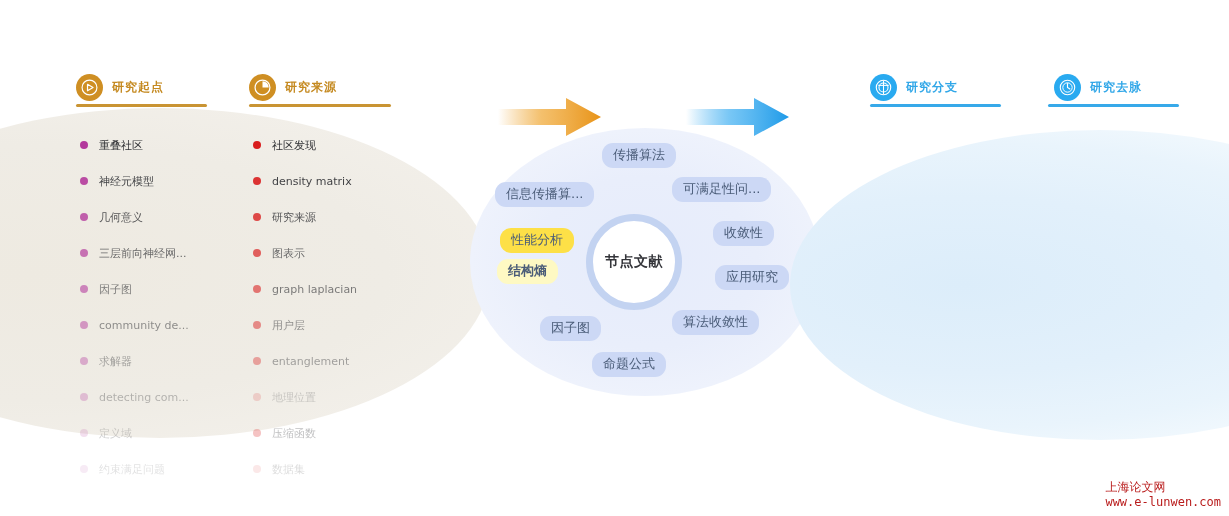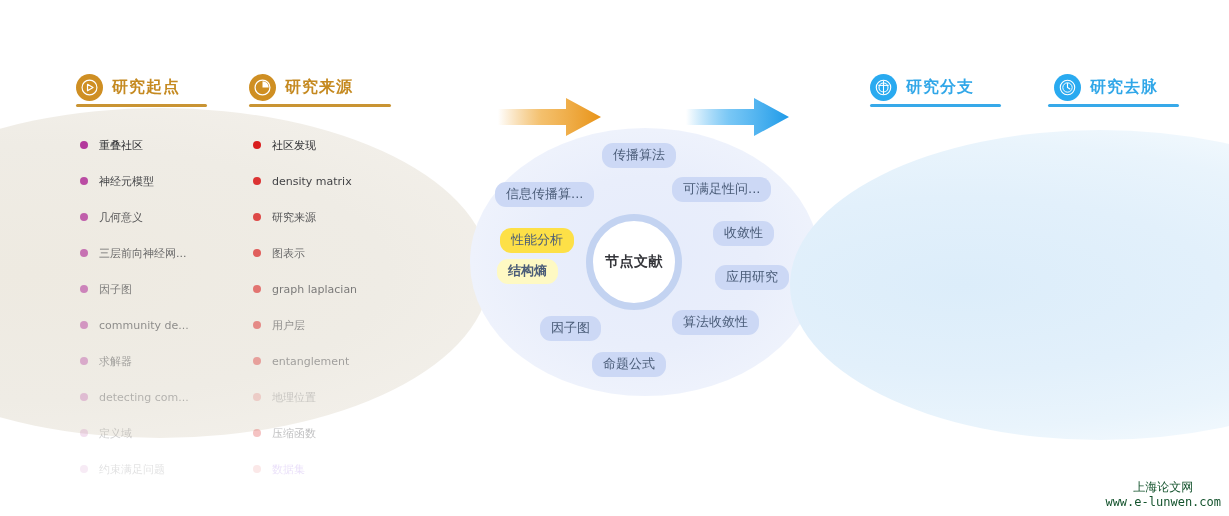--- a/index.html
+++ b/index.html
@@ -24,21 +24,21 @@
   }
   #blob-right{
     left:790px;top:130px;width:620px;height:310px;
     background:radial-gradient(ellipse at 28% 50%, #dcedfa 0%, #e2f0fb 40%, #e9f4fc 65%, rgba(238,247,253,0.6) 86%, rgba(255,255,255,0) 100%);
   }
 
   
   .col-head{position:absolute;display:flex;align-items:center;gap:9px;}
   .head-icon{width:27px;height:27px;border-radius:50%;display:flex;align-items:center;justify-content:center;flex:0 0 auto;}
   .head-icon svg{display:block;}
-  .head-label{font-size:16px;font-weight:bold;letter-spacing:1px;white-space:nowrap;font-family:Liberation Mono, monospace;}
+  .head-label{font-size:12px;font-weight:bold;letter-spacing:1px;white-space:nowrap;font-family:Liberation Mono, monospace;}
   .head-rule{position:absolute;height:3px;border-radius:2px;}
 
   .warm .head-icon{background:#cf8f23;}
   .warm .head-label{color:#c58a21;}
   .cool .head-icon{background:#29aaf0;}
   .cool .head-label{color:#31a7e8;}
 
   
   .term-list{position:absolute;}
   .term{display:flex;align-items:center;gap:11px;height:36px;}
@@ -62,21 +62,21 @@
     background:#ccd8f5;
     color:#4a5c78;
     font-size:13px;
     border-radius:11px;
     padding:4px 11px 5px;
     white-space:nowrap;
     line-height:1.25;
   }
 
   
-  #watermark{position:absolute;right:8px;bottom:6px;text-align:center;color:#14532d;line-height:1.25;}
+  #watermark{position:absolute;right:8px;bottom:6px;text-align:left;color:#b91c1c;line-height:1.25;}
   #wm-cn{font-size:12px;}
   #wm-url{font-size:12px;font-family:"DejaVu Sans Mono","Liberation Mono",monospace;}
 </style>
 </head>
 <body>
 
 <div id="stage">
 
   <div class="blob" id="blob-left"></div>
   <div class="blob" id="blob-center"></div>
@@ -179,21 +179,21 @@
     <div class="term">
         <span class="dot" style="background: rgb(217, 29, 29); opacity: 0.16;"></span>
         <span class="term-text" style="color: rgb(47, 48, 52); opacity: 0.216;">地理位置</span>
       </div>
     <div class="term">
         <span class="dot" style="background: rgb(217, 29, 29); opacity: 0.265;"></span>
         <span class="term-text" style="color: rgb(47, 48, 52); opacity: 0.314;">压缩函数</span>
       </div>
     <div class="term">
         <span class="dot" style="background: rgb(217, 29, 29); opacity: 0.1;"></span>
-        <span class="term-text" style="color: #6d28d9; opacity: 0.14;">数据集</span>
+        <span class="term-text" style="color: #000000; opacity: 0.14;">数据集</span>
       </div>
   </div>
 
   <svg class="arrow" id="arrow-orange" style="left:498px;top:96px;" width="104" height="42" viewBox="0 0 104 42">
     <defs>
       <linearGradient id="gradOrange" x1="0" y1="0" x2="1" y2="0">
         <stop offset="0%" stop-color="#eb9c1f" stop-opacity="0"></stop>
         <stop offset="42%" stop-color="#f0ab3c" stop-opacity="0.75"></stop>
         <stop offset="100%" stop-color="#e89318" stop-opacity="1"></stop>
       </linearGradient>

